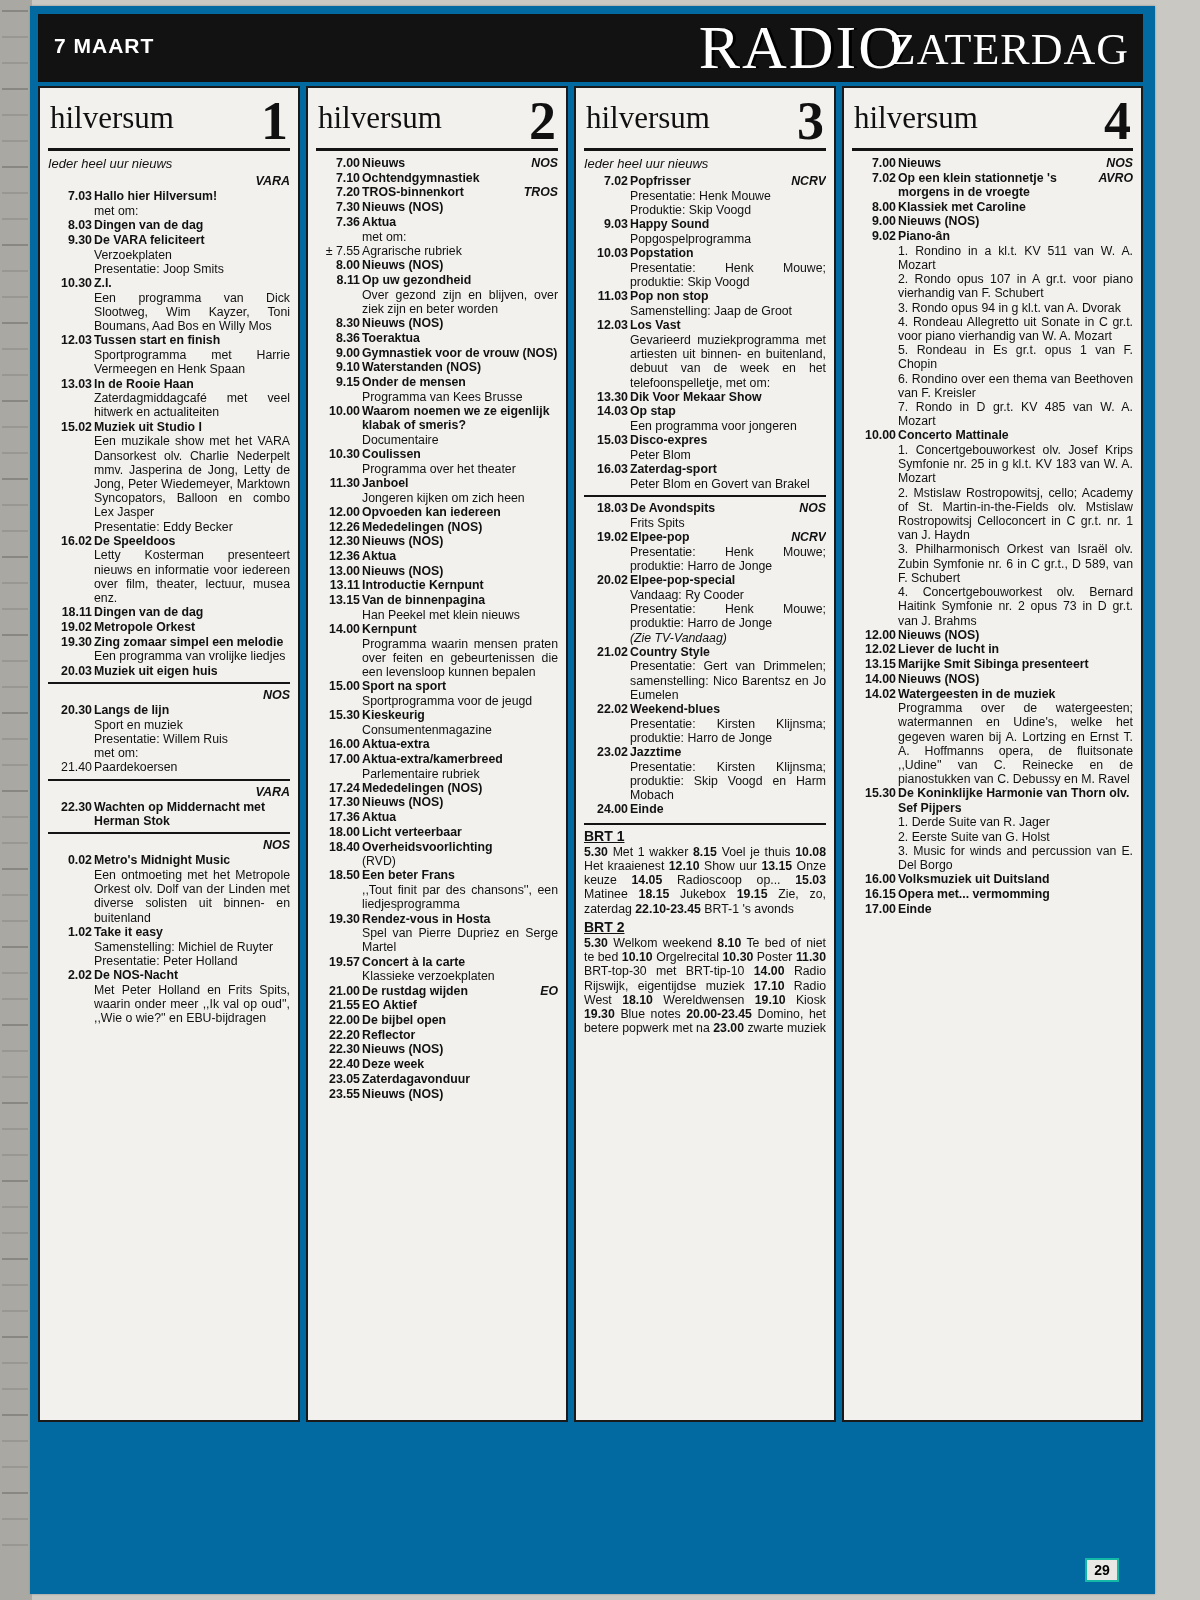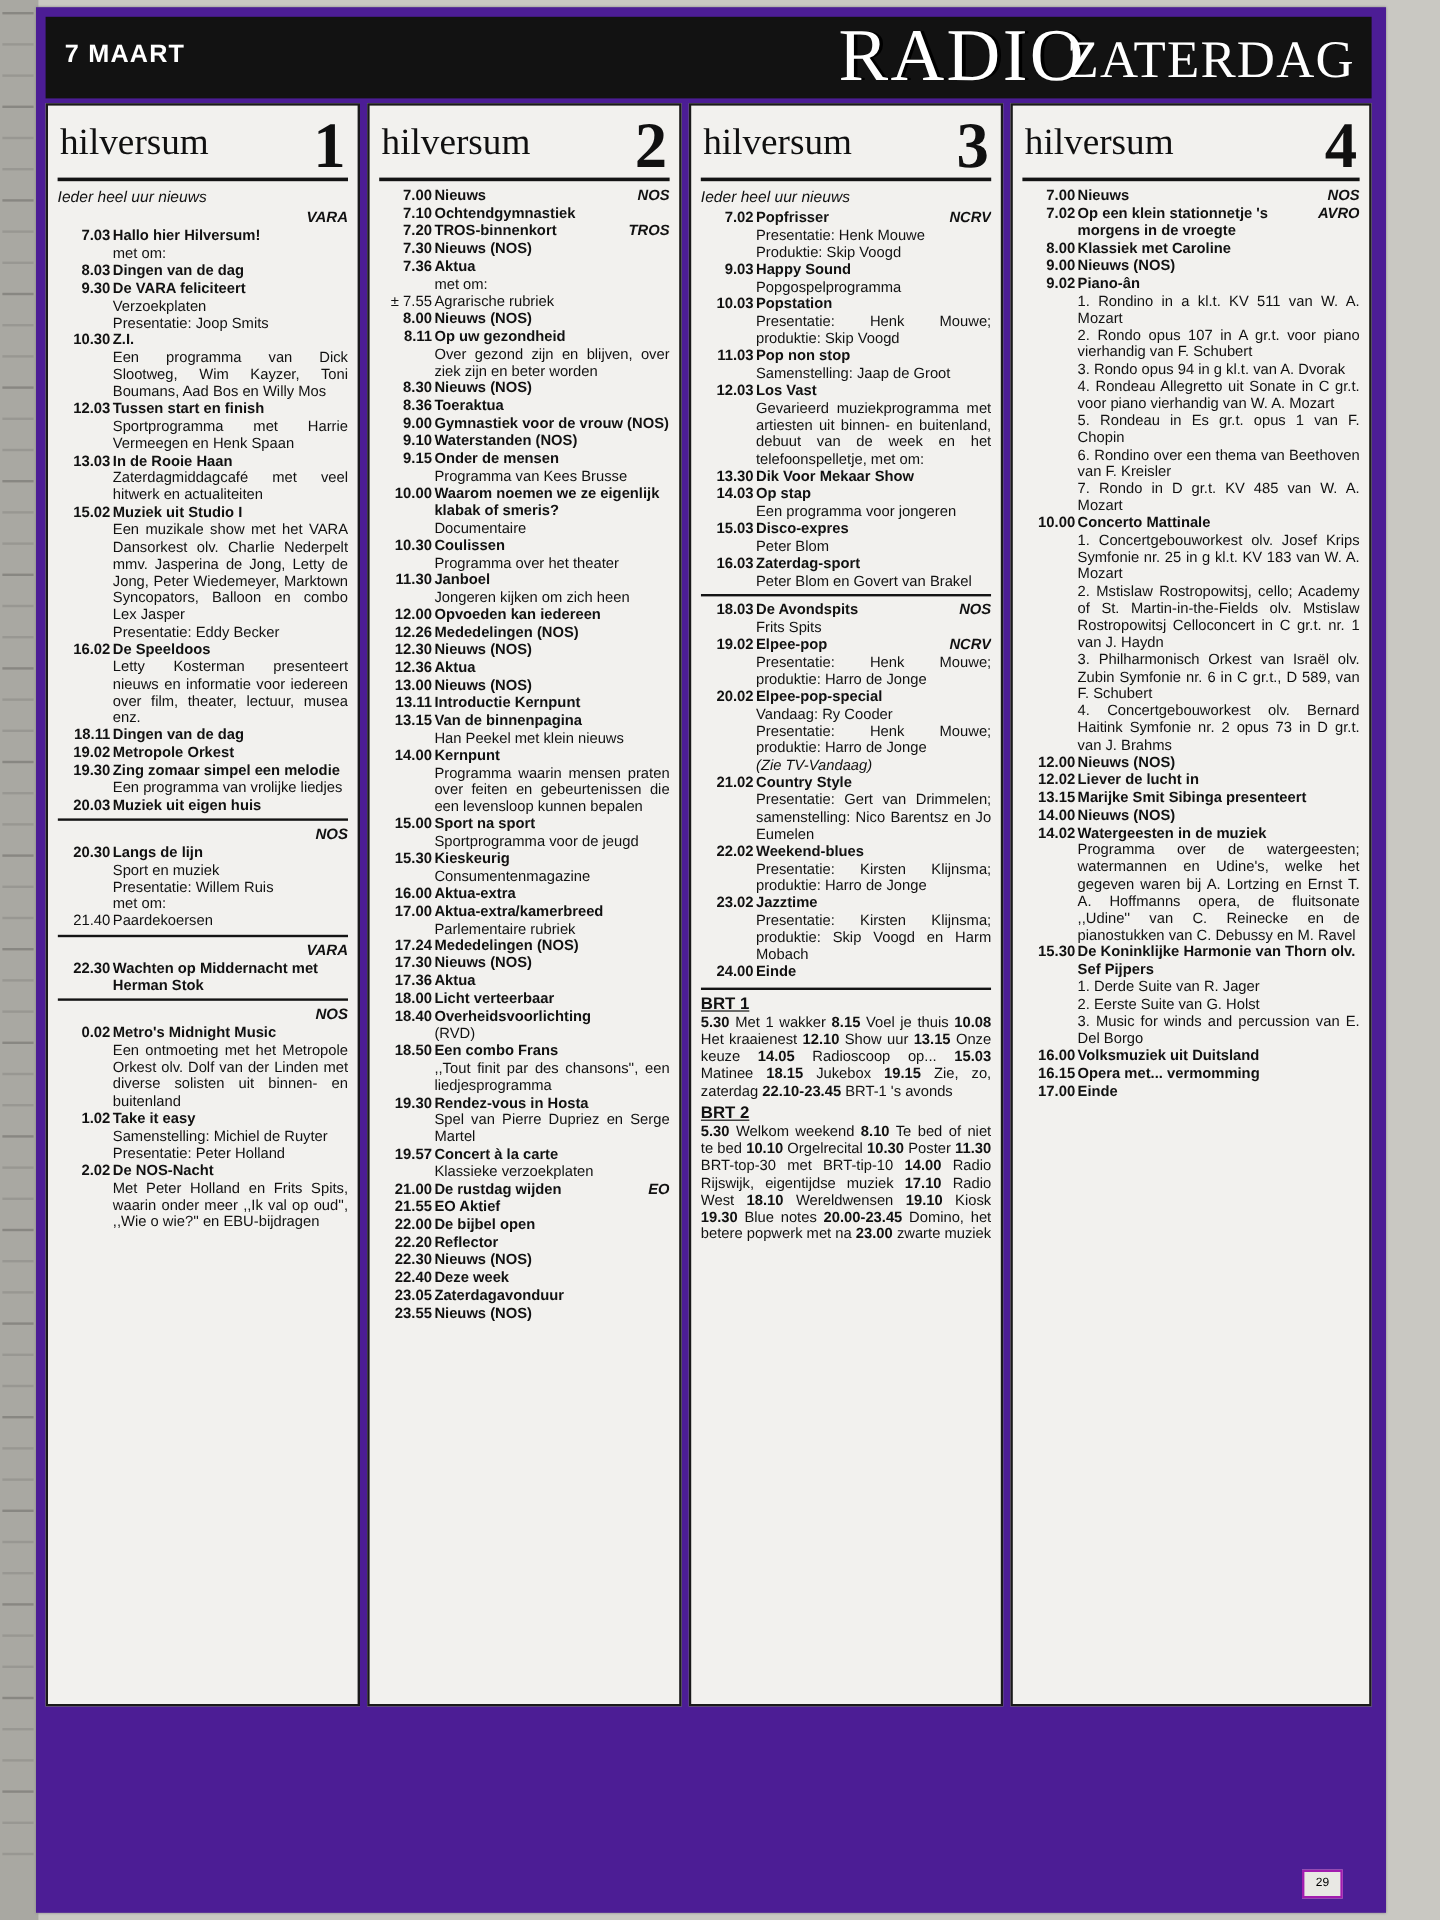--- a/index.html
+++ b/index.html
@@ -1,18 +1,18 @@
 <!DOCTYPE html>
 <html><head>
 <meta charset="utf-8">
 <style>
   html,body{margin:0;padding:0;background:#b9b9b0;}
   body{width:1200px;height:1600px;font-family:"Liberation Sans",sans-serif;}
   .page{position:relative;width:1200px;height:1600px;background:#c9c8c2;overflow:hidden;}
-  .paper{position:absolute;left:30px;top:6px;width:1125px;height:1588px;background:#4c1d95;box-shadow:0 0 2px #888;}
+  .paper{position:absolute;left:30px;top:6px;width:1125px;height:1588px;background:#0369a1;box-shadow:0 0 2px #888;}
   .leftedge{position:absolute;left:0;top:0;width:32px;height:1600px;background:#a9a8a2;}
   .leftedge .ln{position:absolute;left:2px;width:26px;height:2px;background:#6d6c67;}
 
   
   .masthead{position:absolute;left:8px;top:8px;width:1105px;height:68px;background:#121212;}
   .date{position:absolute;left:16px;top:20px;color:#fff;font-size:21px;font-weight:bold;letter-spacing:1px;}
   .radio-word{position:absolute;right:238px;top:-2px;color:#fff;font-family:"Liberation Serif",serif;font-weight:normal;font-size:62px;letter-spacing:2px;
     text-shadow:3px 0 0 #000;}
   .day-word{position:absolute;right:14px;top:10px;color:#fff;font-family:"Liberation Serif",serif;font-size:44px;letter-spacing:1px;}
 
@@ -41,22 +41,22 @@
   .item .ttl.reg{font-weight:normal;}
   .desc{padding-left:46px;text-align:justify;}
   .netinline{float:right;font-style:italic;font-weight:bold;}
   .ital{font-style:italic;}
 
   .brt{border-top:2px solid #141414;margin-top:6px;padding-top:4px;}
   .brt h4{margin:0 0 2px 0;font-size:14px;font-weight:bold;text-decoration:underline;}
   .brt p{margin:0 0 4px 0;text-align:justify;font-size:12.3px;line-height:14.2px;}
   .brt b{font-weight:bold;}
 
-  .pagenum{position:absolute;right:36px;bottom:12px;width:30px;height:20px;border:2px solid #a21caf;background:#e9e8e4;
-    font-size:10px;font-weight:normal;text-align:center;line-height:20px;}
+  .pagenum{position:absolute;right:36px;bottom:12px;width:30px;height:20px;border:2px solid #14b8a6;background:#e9e8e4;
+    font-size:14px;font-weight:bold;text-align:center;line-height:20px;}
 </style>
 </head>
 <body>
 
 <div class="page">
   <div class="leftedge" id="edge">
       <div class="ln" style="top: 10px; opacity: 0.55;"></div>
       <div class="ln" style="top: 36px; opacity: 0.28;"></div>
       <div class="ln" style="top: 62px; opacity: 0.28;"></div>
       <div class="ln" style="top: 88px; opacity: 0.55;"></div>
@@ -224,21 +224,21 @@
             <div class="desc">Consumentenmagazine</div>
             <div class="item"><span class="t">16.00</span><span class="ttl">Aktua-extra</span></div>
             <div class="item"><span class="t">17.00</span><span class="ttl">Aktua-extra/kamerbreed</span></div>
             <div class="desc">Parlementaire rubriek</div>
             <div class="item"><span class="t">17.24</span><span class="ttl">Mededelingen (NOS)</span></div>
             <div class="item"><span class="t">17.30</span><span class="ttl">Nieuws (NOS)</span></div>
             <div class="item"><span class="t">17.36</span><span class="ttl">Aktua</span></div>
             <div class="item"><span class="t">18.00</span><span class="ttl">Licht verteerbaar</span></div>
             <div class="item"><span class="t">18.40</span><span class="ttl">Overheidsvoorlichting</span></div>
             <div class="desc">(RVD)</div>
-            <div class="item"><span class="t">18.50</span><span class="ttl">Een combo Frans</span></div>
+            <div class="item"><span class="t">18.50</span><span class="ttl">Een beter Frans</span></div>
             <div class="desc">,,Tout finit par des chansons'', een liedjesprogramma</div>
             <div class="item"><span class="t">19.30</span><span class="ttl">Rendez-vous in Hosta</span></div>
             <div class="desc">Spel van Pierre Dupriez en Serge Martel</div>
             <div class="item"><span class="t">19.57</span><span class="ttl">Concert à la carte</span></div>
             <div class="desc">Klassieke verzoekplaten</div>
             <div class="item"><span class="t">21.00</span><span class="netinline">EO</span><span class="ttl">De rustdag wijden</span></div>
             <div class="item"><span class="t">21.55</span><span class="ttl">EO Aktief</span></div>
             <div class="item"><span class="t">22.00</span><span class="ttl">De bijbel open</span></div>
             <div class="item"><span class="t">22.20</span><span class="ttl">Reflector</span></div>
             <div class="item"><span class="t">22.30</span><span class="ttl">Nieuws (NOS)</span></div>

